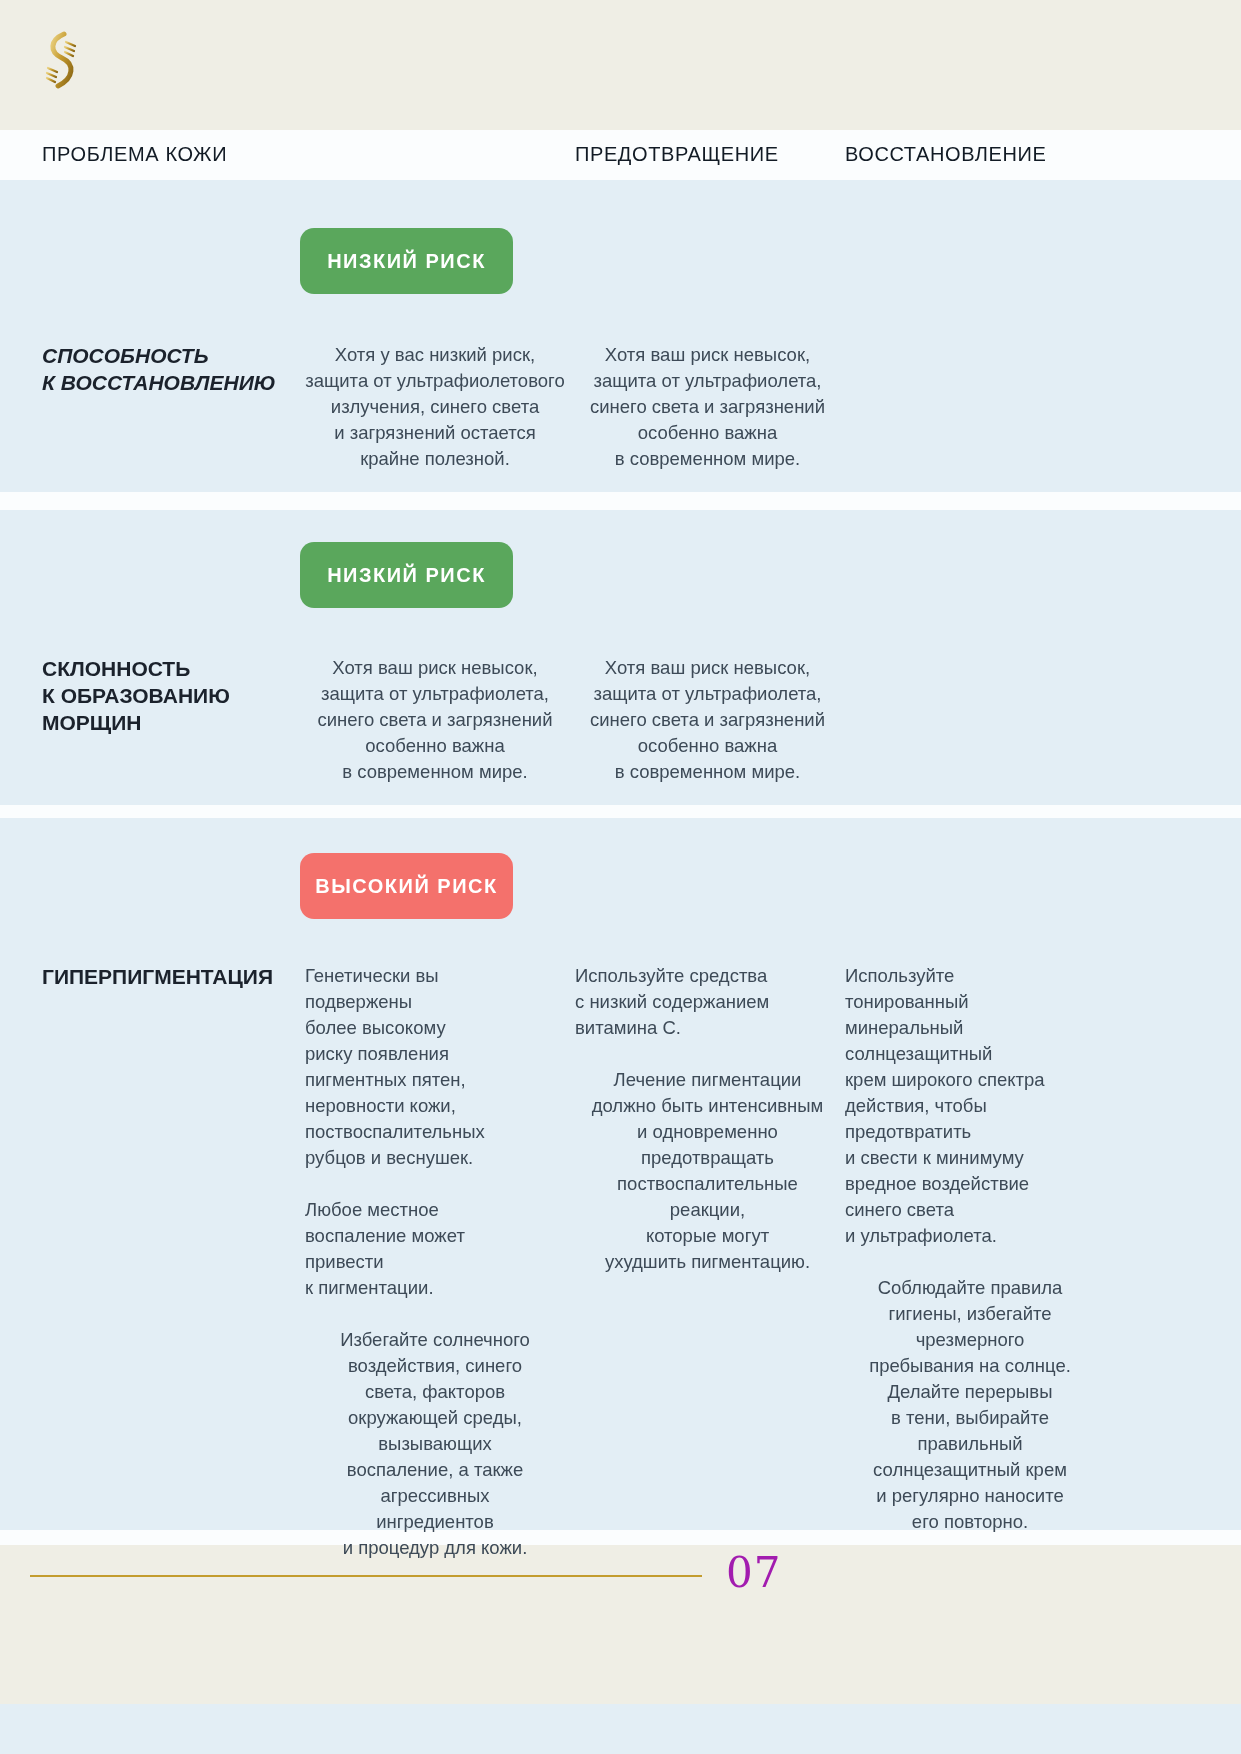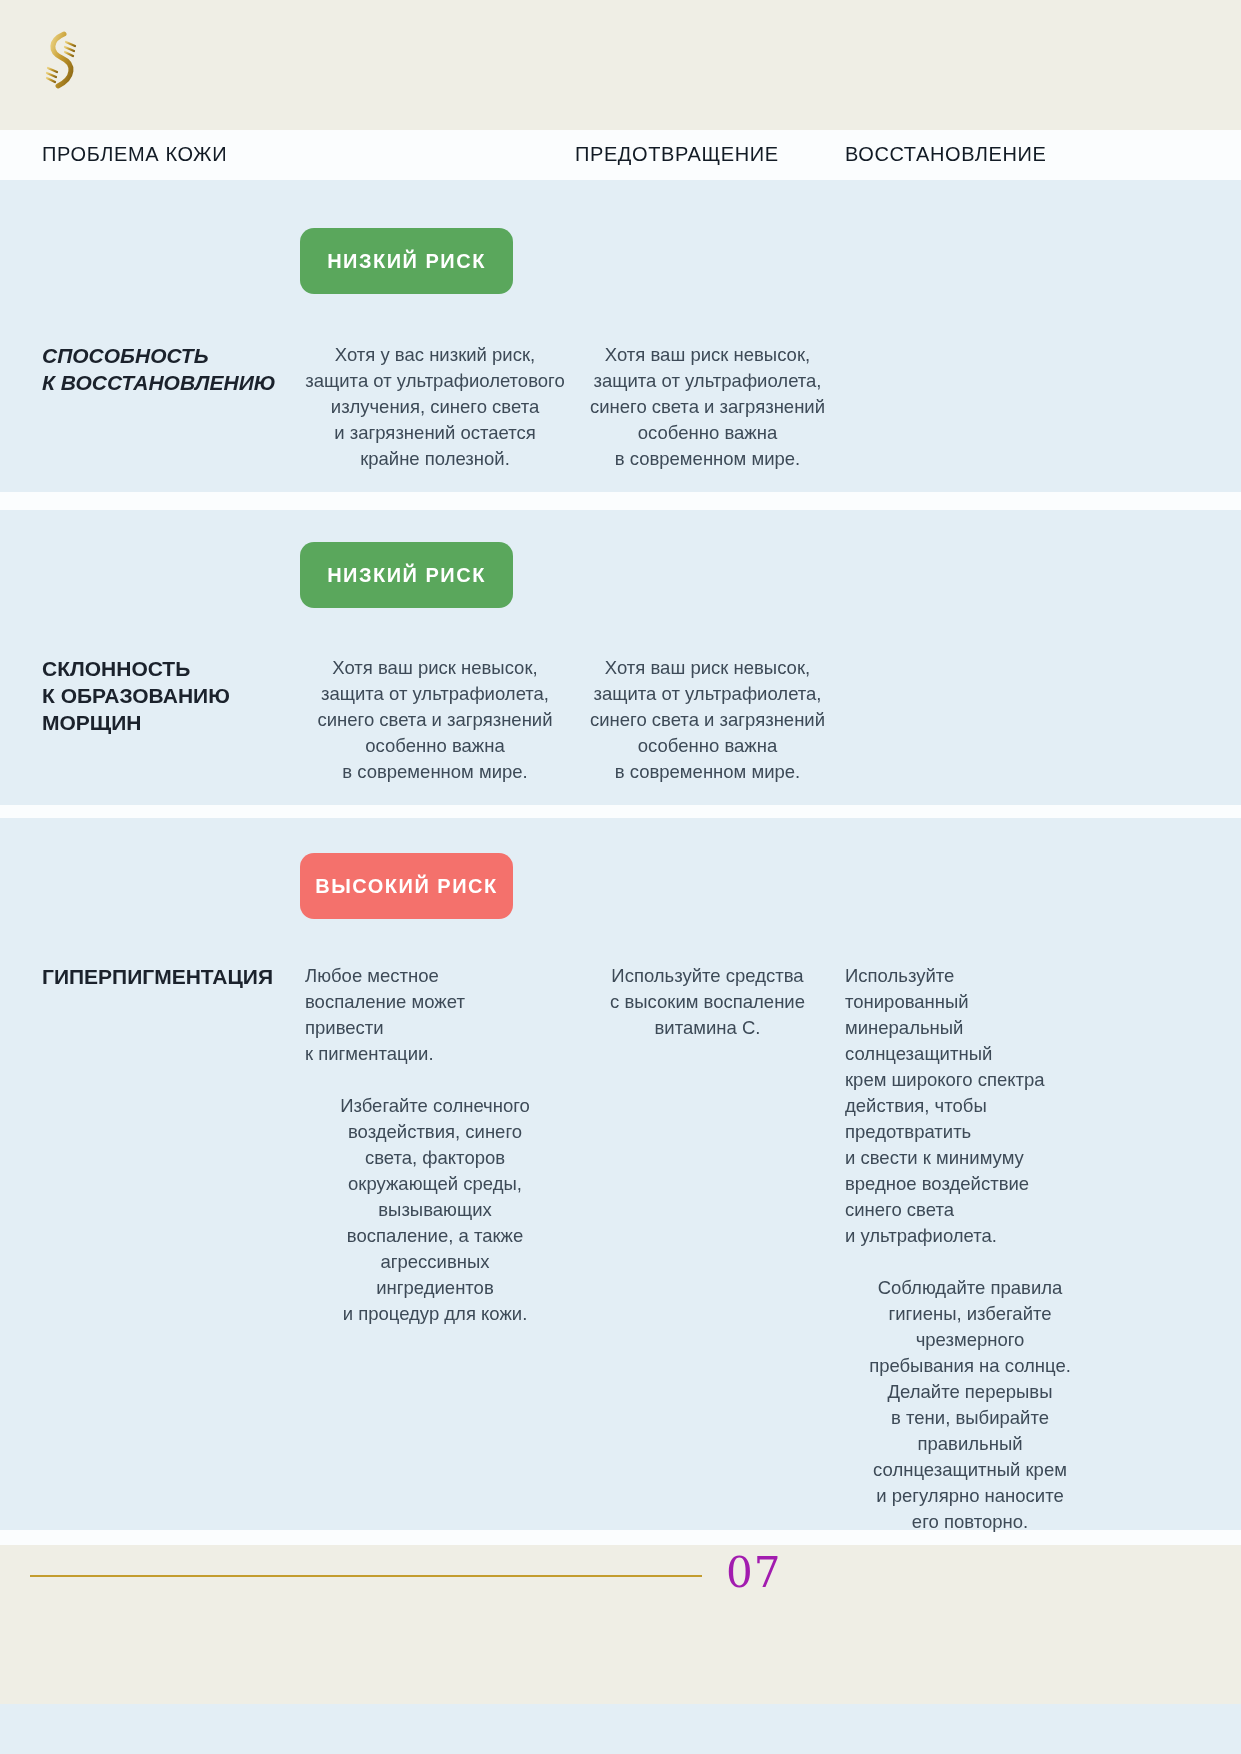--- a/index.html
+++ b/index.html
@@ -210,38 +210,54 @@
 синего света и загрязнений
 особенно важна
 в современном мире.</p>
     </div>
   </div>
 
   <div class="section sec3">
     <div class="badge badge--high">ВЫСОКИЙ РИСК</div>
     <div class="problem-title">ГИПЕРПИГМЕНТАЦИЯ</div>
     <div class="col col2">
+      <p>Генетически вы
+подвержены
+более высокому
+риску появления
+пигментных пятен,
+неровности кожи,
+поствоспалительных
+рубцов и веснушек.</p>
       <p>Любое местное
 воспаление может
 привести
 к пигментации.</p>
       <p>Избегайте солнечного
 воздействия, синего
 света, факторов
 окружающей среды,
 вызывающих
 воспаление, а также
 агрессивных
 ингредиентов
 и процедур для кожи.</p>
     </div>
     <div class="col col3">
       <p>Используйте средства
-с высоким воспаление
+с низкий содержанием
 витамина C.</p>
+      <p>Лечение пигментации
+должно быть интенсивным
+и одновременно
+предотвращать
+поствоспалительные
+реакции,
+которые могут
+ухудшить пигментацию.</p>
     </div>
     <div class="col col4">
       <p>Используйте
 тонированный
 минеральный
 солнцезащитный
 крем широкого спектра
 действия, чтобы
 предотвратить
 и свести к минимуму

